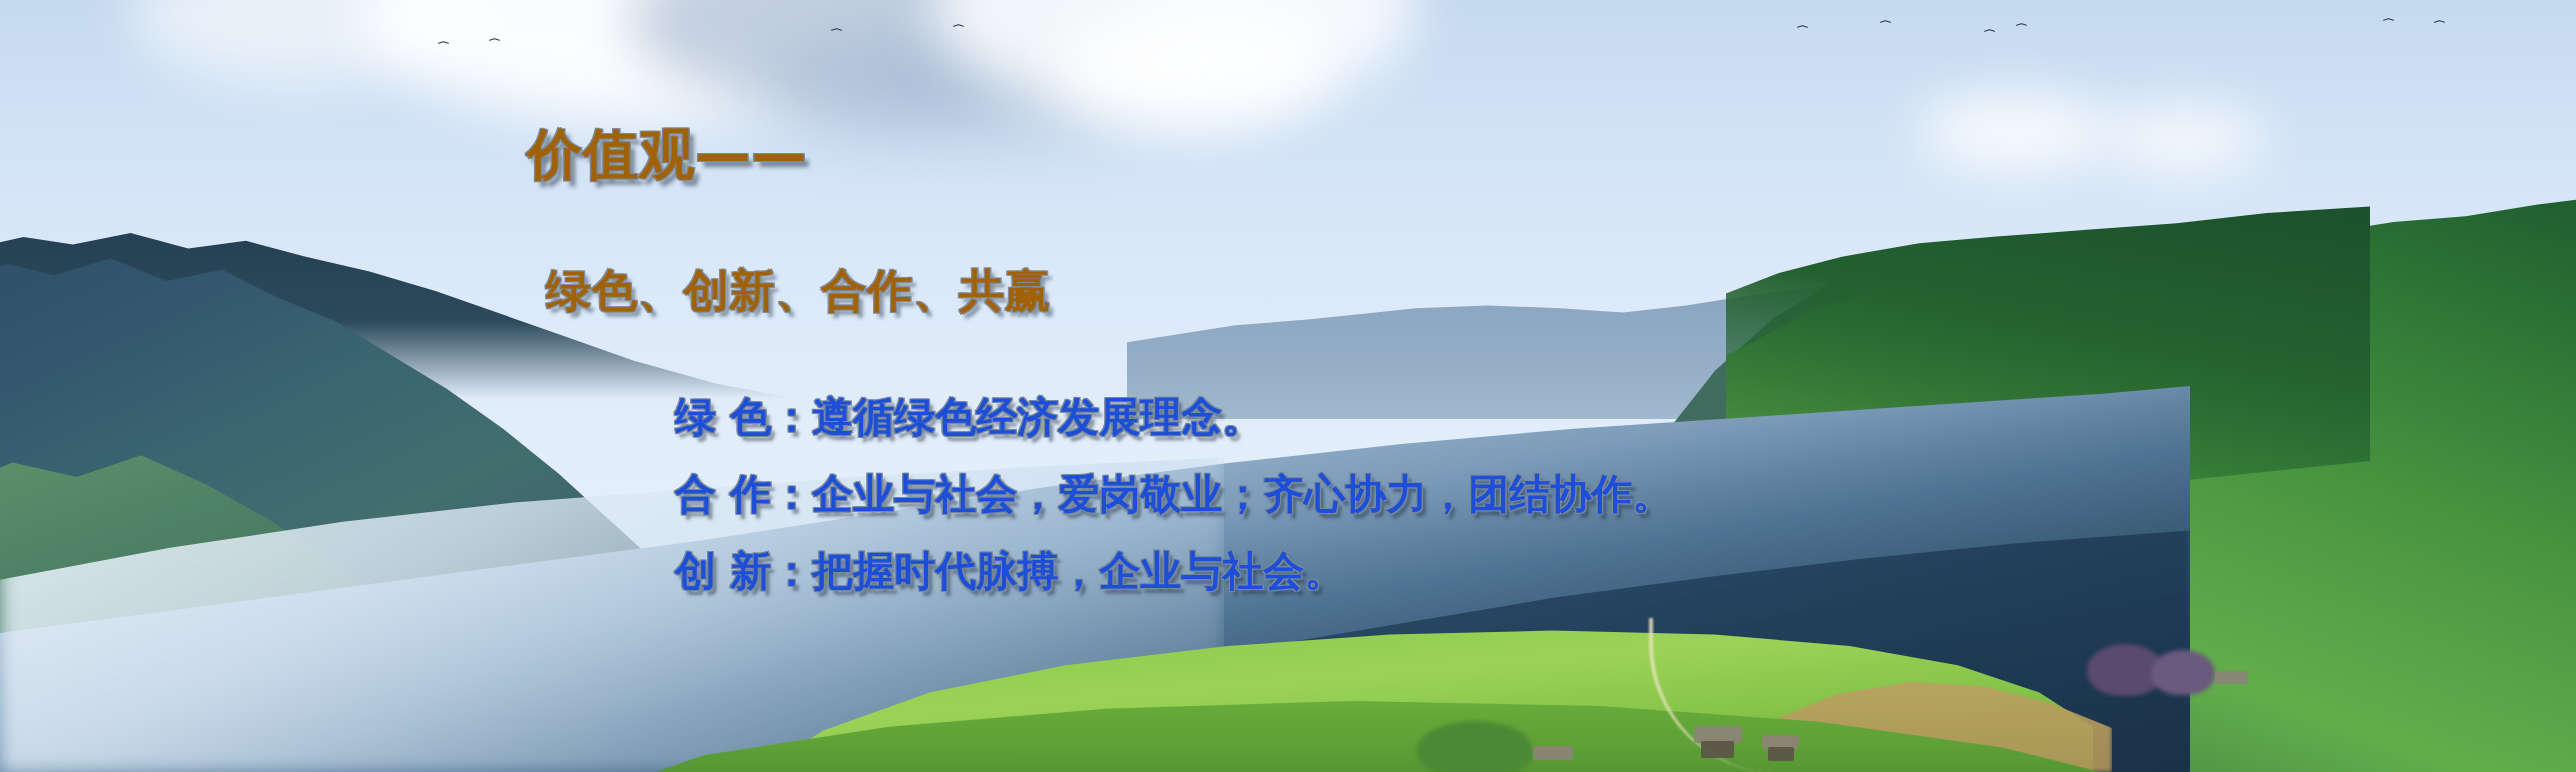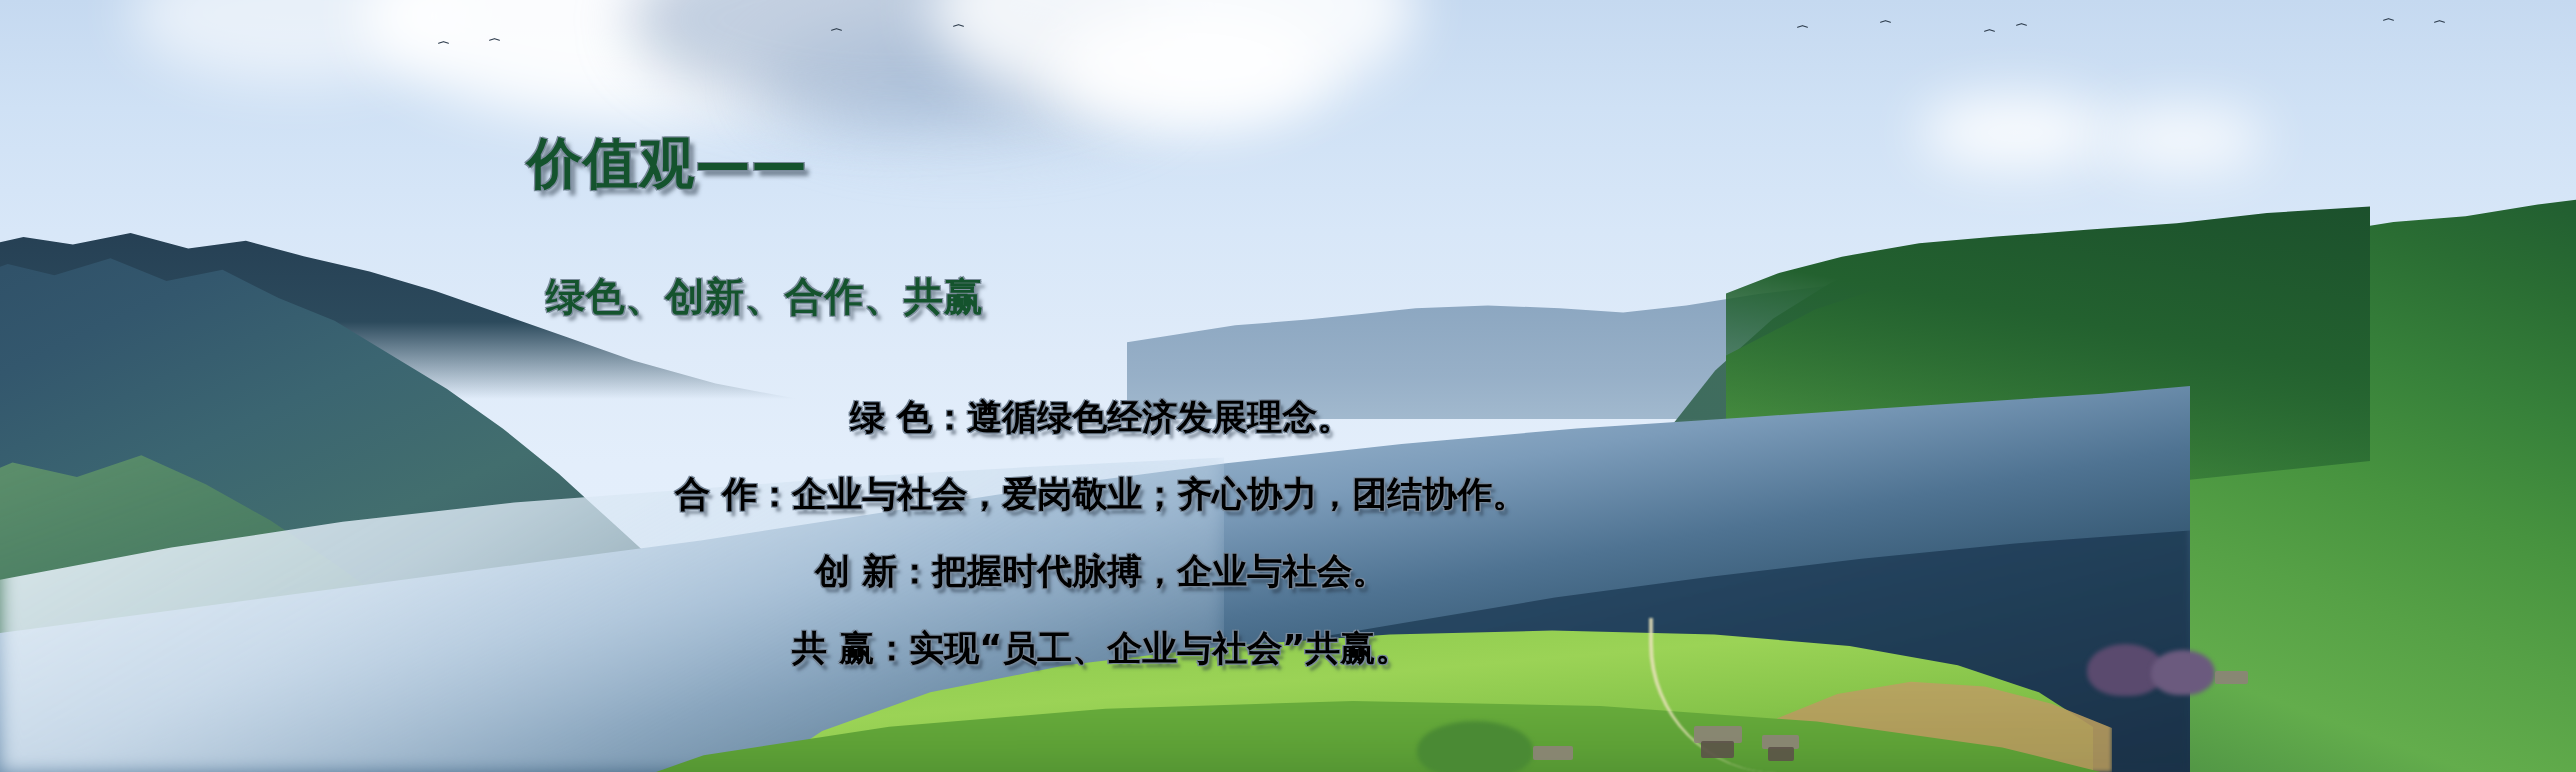--- a/index.html
+++ b/index.html
@@ -251,71 +251,69 @@
   }
   .tree-cluster {
     position: absolute;
     border-radius: 50% 50% 45% 45%;
     filter: blur(1.9px);
   }
 
   
   .txt {
     position: absolute;
-    color: #14532d;
+    color: #a16207;
     white-space: nowrap;
     font-family: "DejaVu Sans", "Liberation Sans", sans-serif;
     font-weight: 700;
     letter-spacing: 0.02em;
-    margin-top: 9px;
   }
   #title {
     left: 527px;
     top: 126px;
     font-size: 55px;
     line-height: 1.05;
     text-shadow:
       -1.3px -1.3px 0 #7b8b9c,
        1.3px -1.3px 0 #7b8b9c,
       -1.3px  1.3px 0 #7b8b9c,
        1.3px  1.3px 0 #7b8b9c,
        5.2px  5.8px 4.5px rgba(40,55,70,0.55);
   }
   #subtitle {
     left: 546px;
     top: 261px;
-    font-size: 39px;
+    font-size: 45px;
     text-shadow:
       -1.3px -1.3px 0 #7e8e9e,
        1.3px -1.3px 0 #7e8e9e,
       -1.3px  1.3px 0 #7e8e9e,
        1.3px  1.3px 0 #7e8e9e,
        4.5px  5.2px 3.9px rgba(40,55,70,0.5);
     font-family: Liberation Serif, serif;
   }
   #body-lines {
     position: absolute;
     left: 675px;
     top: 379px;
   }
   .body-line {
-    font-size: 35px;
+    font-size: 41px;
     line-height: 77px;
     height: 77px;
-    color: #000000;
+    color: #1d4ed8;
     white-space: nowrap;
     font-family: "DejaVu Sans", "Liberation Sans", sans-serif;
     font-weight: 700;
     text-shadow:
       -1.3px -1.3px 0 #78889a,
        1.3px -1.3px 0 #78889a,
       -1.3px  1.3px 0 #78889a,
        1.3px  1.3px 0 #78889a,
        3.9px  4.5px 3.2px rgba(35,50,65,0.5);
-    text-align: center;
   }
 </style>
 </head>
 <body>
 
 <div id="banner">
 
   <div class="sky"></div>
   <div class="layer cloud c5"></div>
   <div class="layer cloud c1"></div>
@@ -370,17 +368,16 @@
   <div class="roof" style="left:2215px;top:671px;width:33px;height:13px;"></div>
 
   <div class="txt" id="title">价值观——</div>
 
   <div class="txt" id="subtitle">绿色、创新、合作、共赢</div>
 
   <div id="body-lines">
     <div class="body-line">绿  色：遵循绿色经济发展理念。</div>
     <div class="body-line">合  作：企业与社会，爱岗敬业；齐心协力，团结协作。</div>
     <div class="body-line">创  新：把握时代脉搏，企业与社会。</div>
-    <div class="body-line">共  赢：实现“员工、企业与社会”共赢。</div>
   </div>
 
 </div>
 
 
 </body></html>

